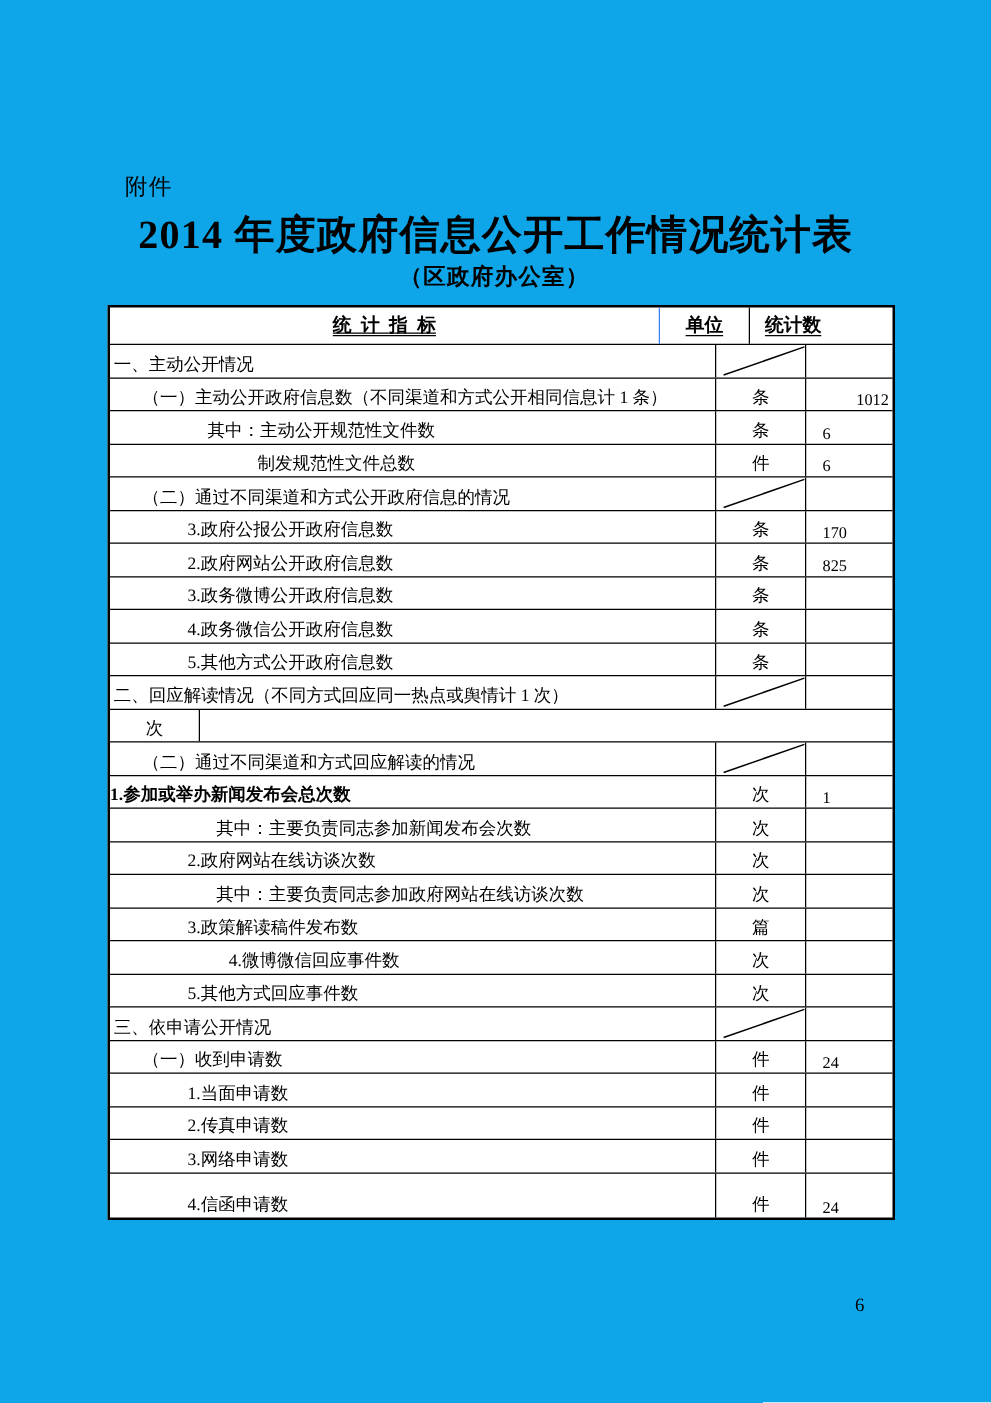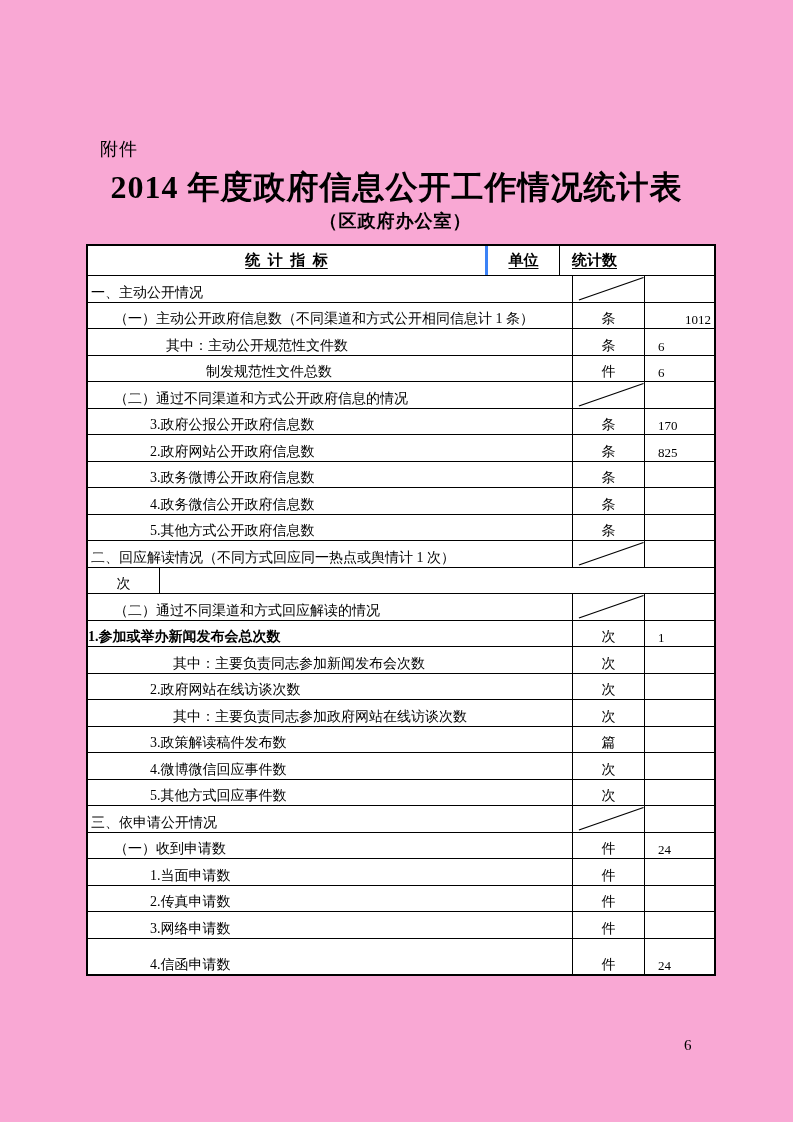--- a/index.html
+++ b/index.html
@@ -2,21 +2,21 @@
 <html><head>
 <meta charset="utf-8">
 <style>
   * { margin:0; padding:0; box-sizing:border-box; }
   html,body { background:#ffffff; }
   body {
     width:793px; height:1122px;
     font-family:"Liberation Serif","DejaVu Serif",serif;
     color:#000;
   }
-  .page { position:relative; width:793px; height:1122px; background:#f9a8d4; overflow:hidden; }
+  .page { position:relative; width:793px; height:1122px; background:#0ea5e9; overflow:hidden; }
 
   .attachment {
     position:absolute; left:100px; top:137px;
     font-size:18px; letter-spacing:1px;
   }
   .title {
     position:absolute; left:0; top:166px; width:793px;
     text-align:center; font-size:32px; font-weight:bold; letter-spacing:1px;
   }
   .subtitle {
@@ -27,21 +27,21 @@
   .stat-table {
     position:absolute; left:86px; top:244px; width:630px;
     border:2px solid #000; background:#fff;
   }
   .thead { display:flex; height:30px; border-bottom:1px solid #000; }
   .th {
     display:flex; align-items:center; justify-content:center;
     font-weight:bold; font-size:15px;
   }
   .th span { text-decoration:underline; text-underline-offset:3px; white-space:pre; }
-  .col-label { width:400px; border-right:3px solid #3b82f6; }
+  .col-label { width:440px; border-right:1px solid #3b82f6;text-decoration:underline; }
   .col-unit  { width:72px;  border-right:1px solid #000; }
   .col-value { width:69px; }
 
   .row { display:flex; height:26.5px; border-bottom:1px solid #000; }
   .row:last-child { border-bottom:none; height:35px; }
   .cell { display:flex; align-items:flex-end; padding-bottom:2px; font-size:14px; line-height:1; }
   .cell.label { width:485px; border-right:1px solid #000; }
   .cell.unit  { width:72px;  border-right:1px solid #000; justify-content:center; position:relative; }
   .cell.value { width:69px; padding-left:13px; font-size:13px; }
   .cell.value.right { justify-content:flex-end; padding-left:0; padding-right:3px; }
@@ -280,21 +280,21 @@
             <span>3.政策解读稿件发布数</span>
           </div>
           <div class="cell unit">
             <span>篇</span>
           </div>
           <div class="cell value">
             <span></span>
           </div>
         </div>
         <div class="row">
-          <div class="cell label" style="padding-left: 62px;">
+          <div class="cell label" style="padding-left: 95px;">
             <span>4.微博微信回应事件数</span>
           </div>
           <div class="cell unit">
             <span>次</span>
           </div>
           <div class="cell value">
             <span></span>
           </div>
         </div>
         <div class="row">

